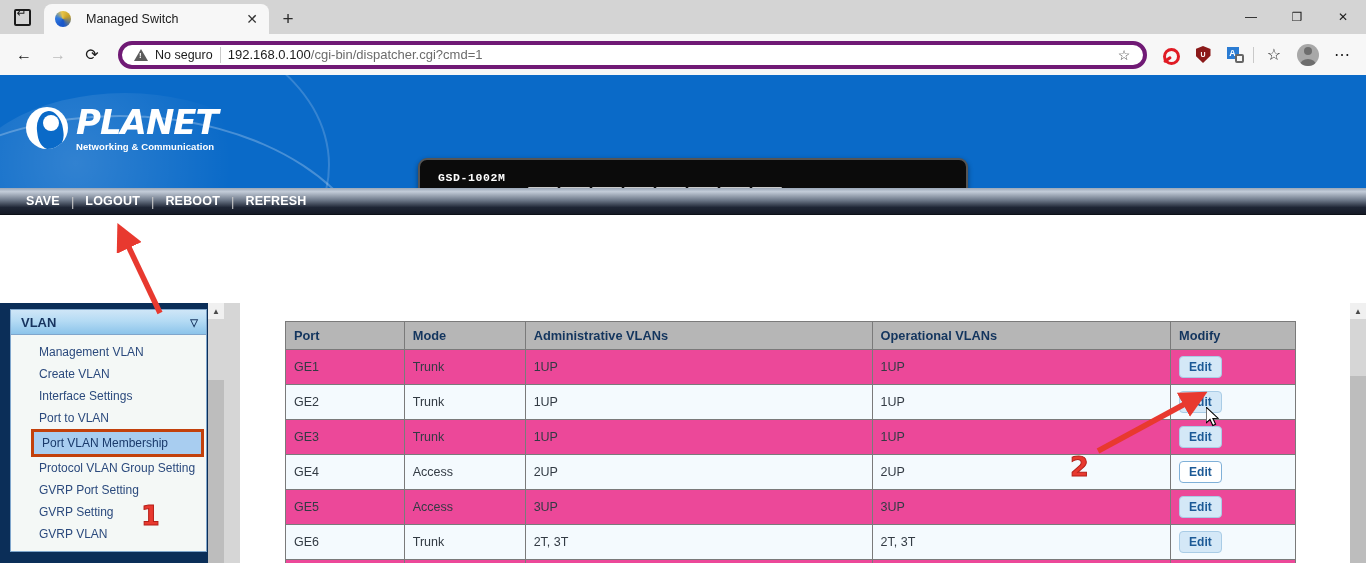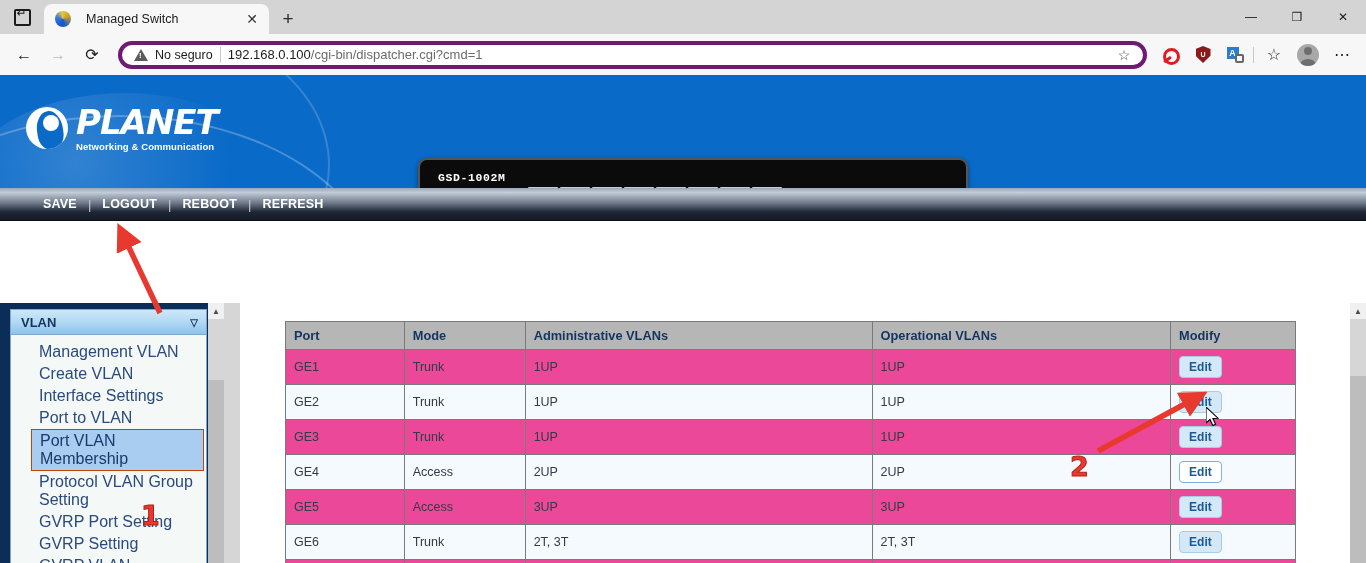--- a/index.html
+++ b/index.html
@@ -200,23 +200,23 @@
     position: relative; border-radius: 1px;
   }
   .port-body:after {
     content: ""; position: absolute; left: 50%; bottom: -5px; width: 9px; height: 5px;
     background: #c9c9c9; transform: translateX(-50%);
   }
   .port.active .port-body { background: #22d422; border-color: #c9c9c9; }
   .port.active .port-body:after { background: #c9c9c9; }
 
   .navbar {
-    height: 33px;
+    height: 27px;
     background: linear-gradient(to bottom, #9aa7b8 0%, #c3ccd8 14%, #6a7586 48%, #1e2535 75%, #151a26 100%);
-    display: flex; align-items: center; padding-left: 32px; gap: 0;
+    display: flex; align-items: center; padding-left: 15px; gap: 0;
     border-bottom: 1px solid #0c1017;
   }
   .navbar a {
     color: #fff; font-size: 12.5px; font-weight: bold; text-decoration: none;
     padding: 0 11px; letter-spacing: .2px;
   }
   .nav-sep { color: #c9c9c9; font-size: 13px; }
 
   
   .body-area {
@@ -232,25 +232,25 @@
     background: #f4f8f6; border: 1px solid #7fa6cc;
   }
   .grp-hdr {
     height: 25px; background: linear-gradient(to bottom, #cfe6f7 0%, #b5dbf4 45%, #8cc4ea 100%);
     border-bottom: 1px solid #7fa6cc; display: flex; align-items: center;
     padding: 0 8px 0 10px; color: #16335e; font-size: 13px; font-weight: bold;
   }
   .grp-hdr .chev { margin-left: auto; font-size: 10px; color: #16335e; }
   .menu { padding: 6px 0 6px 0; background: #f4f8f6; }
   .menu-item {
-    font-size: 16px; color: #2b4a7d; padding: 2px 6px 2px 28px;
+    font-size: 12px; color: #2b4a7d; padding: 2px 6px 2px 28px;
     line-height: 18px;
   }
   .menu-item.sel {
-    background: #a8cdf0; border: 1px solid #c2410c; color: #1a3a6b;
+    background: #a8cdf0; border: 3px solid #c2410c; color: #1a3a6b;
     margin: 0 2px 0 20px; padding-left: 8px;
   }
   .sb-scroll {
     position: absolute; right: 0px; top: 0; width: 16px; height: 335px;
     background: #d6d6d6;
   }
   .sb-scroll .arrow-up {
     height: 16px; background: #f0f0f0; display: flex; align-items: center;
     justify-content: center; font-size: 8px; color: #4a4a4a;
   }

